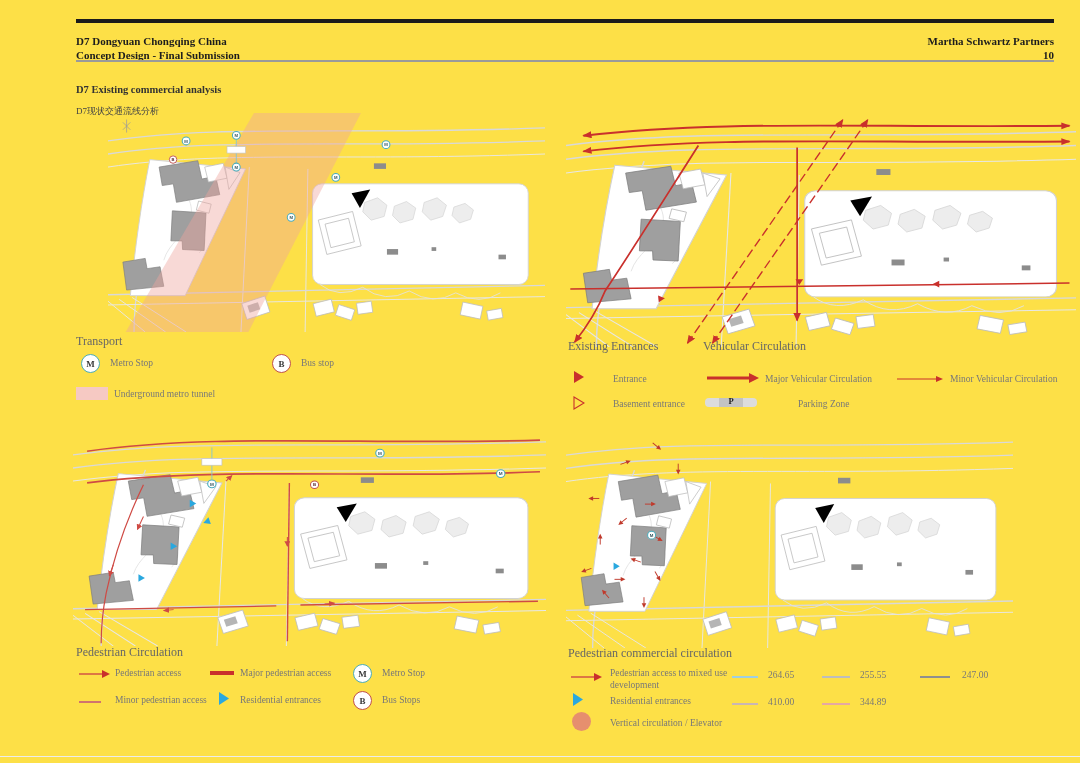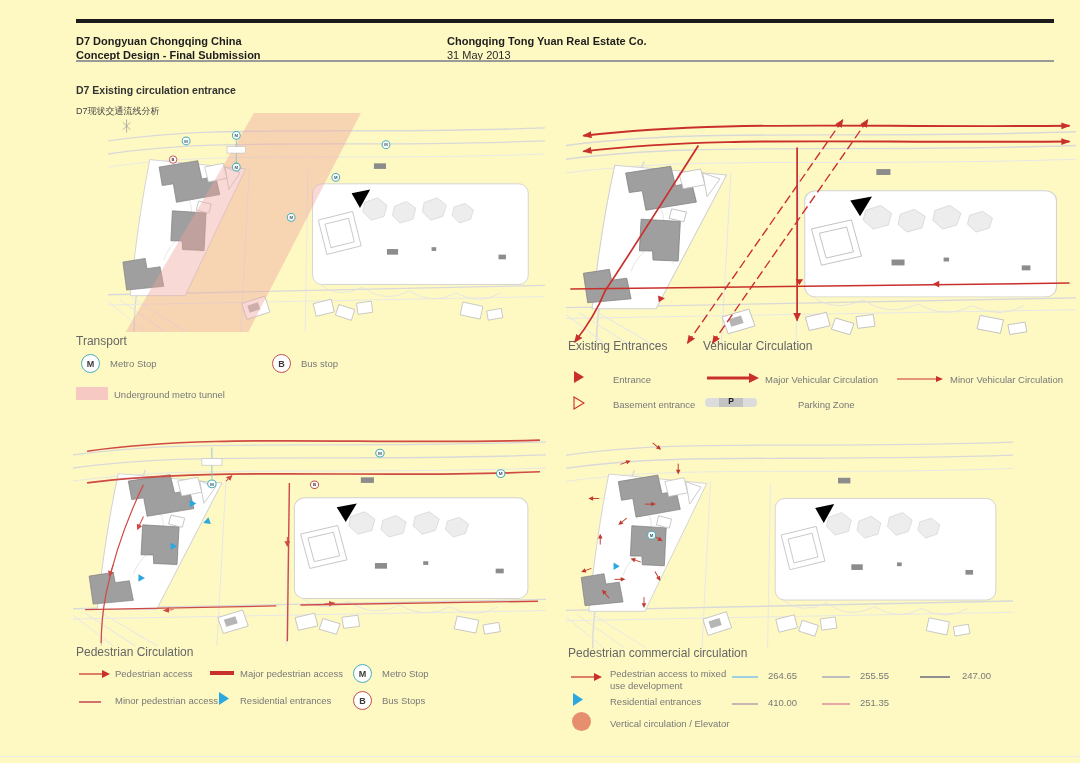--- a/index.html
+++ b/index.html
@@ -1,17 +1,17 @@
 <!DOCTYPE html>
 <html><head>
 <meta charset="utf-8">
 <style>
   html,body{margin:0;padding:0;background:#ffffff;}
-  .page{position:relative;width:1080px;height:763px;background:#fef9c3;overflow:hidden;
-        font-family:Liberation Sans, sans-serif;}
+  .page{position:relative;width:1080px;height:763px;background:#fde047;overflow:hidden;
+        font-family:Liberation Serif, serif;}
   .abs{position:absolute;}
   .topbar{left:76px;top:19px;width:978px;height:4px;background:#1b1b1b;}
   .hrule{left:76px;top:60px;width:978px;height:2px;background:#9a9a9a;}
   .h1{font-size:11px;font-weight:bold;color:#1d1d1d;line-height:14px;white-space:nowrap;}
   .h1n{font-weight:normal;color:#2a2a2a;}
   .sect{font-size:10.5px;font-weight:bold;color:#333;}
   .sectcn{font-size:9px;color:#444;}
   .ltitle{font-size:12px;color:#666;white-space:nowrap;}
   .lbl{font-size:9.5px;color:#787878;white-space:nowrap;}
   .circ{width:17px;height:17px;border-radius:50%;background:#fff;display:flex;align-items:center;justify-content:center;
@@ -122,27 +122,27 @@
 </svg>
 
 <div class="page">
 
   <div class="abs topbar"></div>
 
   <div class="abs h1" style="left:76px;top:34px;">
     <div>D7 Dongyuan Chongqing China</div>
     <div>Concept Design - Final Submission</div>
   </div>
-  <div class="abs h1" style="left:447px;top:34px;">
-    <div>Chongqing Tong Yuan Real Estate Co.</div>
-    <div class="h1n">31 May 2013</div>
+  <div class="abs h1" style="left:834px;top:34px;width:220px;text-align:right;">
+    <div>Martha Schwartz Partners</div>
+    <div>10</div>
   </div>
   <div class="abs hrule"></div>
 
-  <div class="abs sect" style="left:76px;top:84px;">D7 Existing circulation entrance</div>
+  <div class="abs sect" style="left:76px;top:84px;">D7 Existing commercial analysis</div>
   <div class="abs sectcn" style="left:76px;top:105px;">D7现状交通流线分析</div>
 
   <svg class="abs" style="left:108px;top:113px;" width="437" height="219" viewBox="0 0 470 235" preserveAspectRatio="none">
     <use href="#baseplan"></use>
     <polygon points="157,0 272,0 151,235 19,235" fill="#efa49d" opacity="0.42"></polygon>
     <g stroke="#9a9a9a" stroke-width="0.8">
       <path d="M16,10 L24,18 M24,10 L16,18 M20,7 L20,21"></path>
     </g>
     <line x1="138" y1="24" x2="138" y2="58" stroke="#7fc4d6" stroke-width="0.9"></line>
     <rect x="128" y="36" width="20" height="7" fill="#fff" stroke="#c2c2c2" stroke-width="0.7"></rect>
@@ -294,18 +294,18 @@
   <div class="abs lbl" style="left:860px;top:670px;">255.55</div>
   <div class="abs lvl" style="left: 920px; top: 676px; width: 30px; height: 2px; background: rgb(143, 143, 143);"></div>
   <div class="abs lbl" style="left:962px;top:670px;">247.00</div>
   <svg class="abs" style="left:572px;top:692px;" width="12" height="15">
     <path d="M1,1 L11,7.5 L1,14 Z" fill="#2aa8df"></path>
   </svg>
   <div class="abs lbl" style="left:610px;top:696px;">Residential entrances</div>
   <div class="abs lvl" style="left: 732px; top: 703px; width: 26px; background: rgb(201, 182, 180);"></div>
   <div class="abs lbl" style="left:768px;top:697px;">410.00</div>
   <div class="abs lvl" style="left: 822px; top: 703px; width: 28px; background: rgb(229, 168, 163);"></div>
-  <div class="abs lbl" style="left:860px;top:697px;">251.35</div>
+  <div class="abs lbl" style="left:860px;top:697px;">344.89</div>
   <div class="abs ocirc" style="left:572px;top:712px;"></div>
   <div class="abs lbl" style="left:610px;top:718px;">Vertical circulation / Elevator</div>
 
   <div class="abs bottomhair"></div>
 </div>
 
 </body></html>

